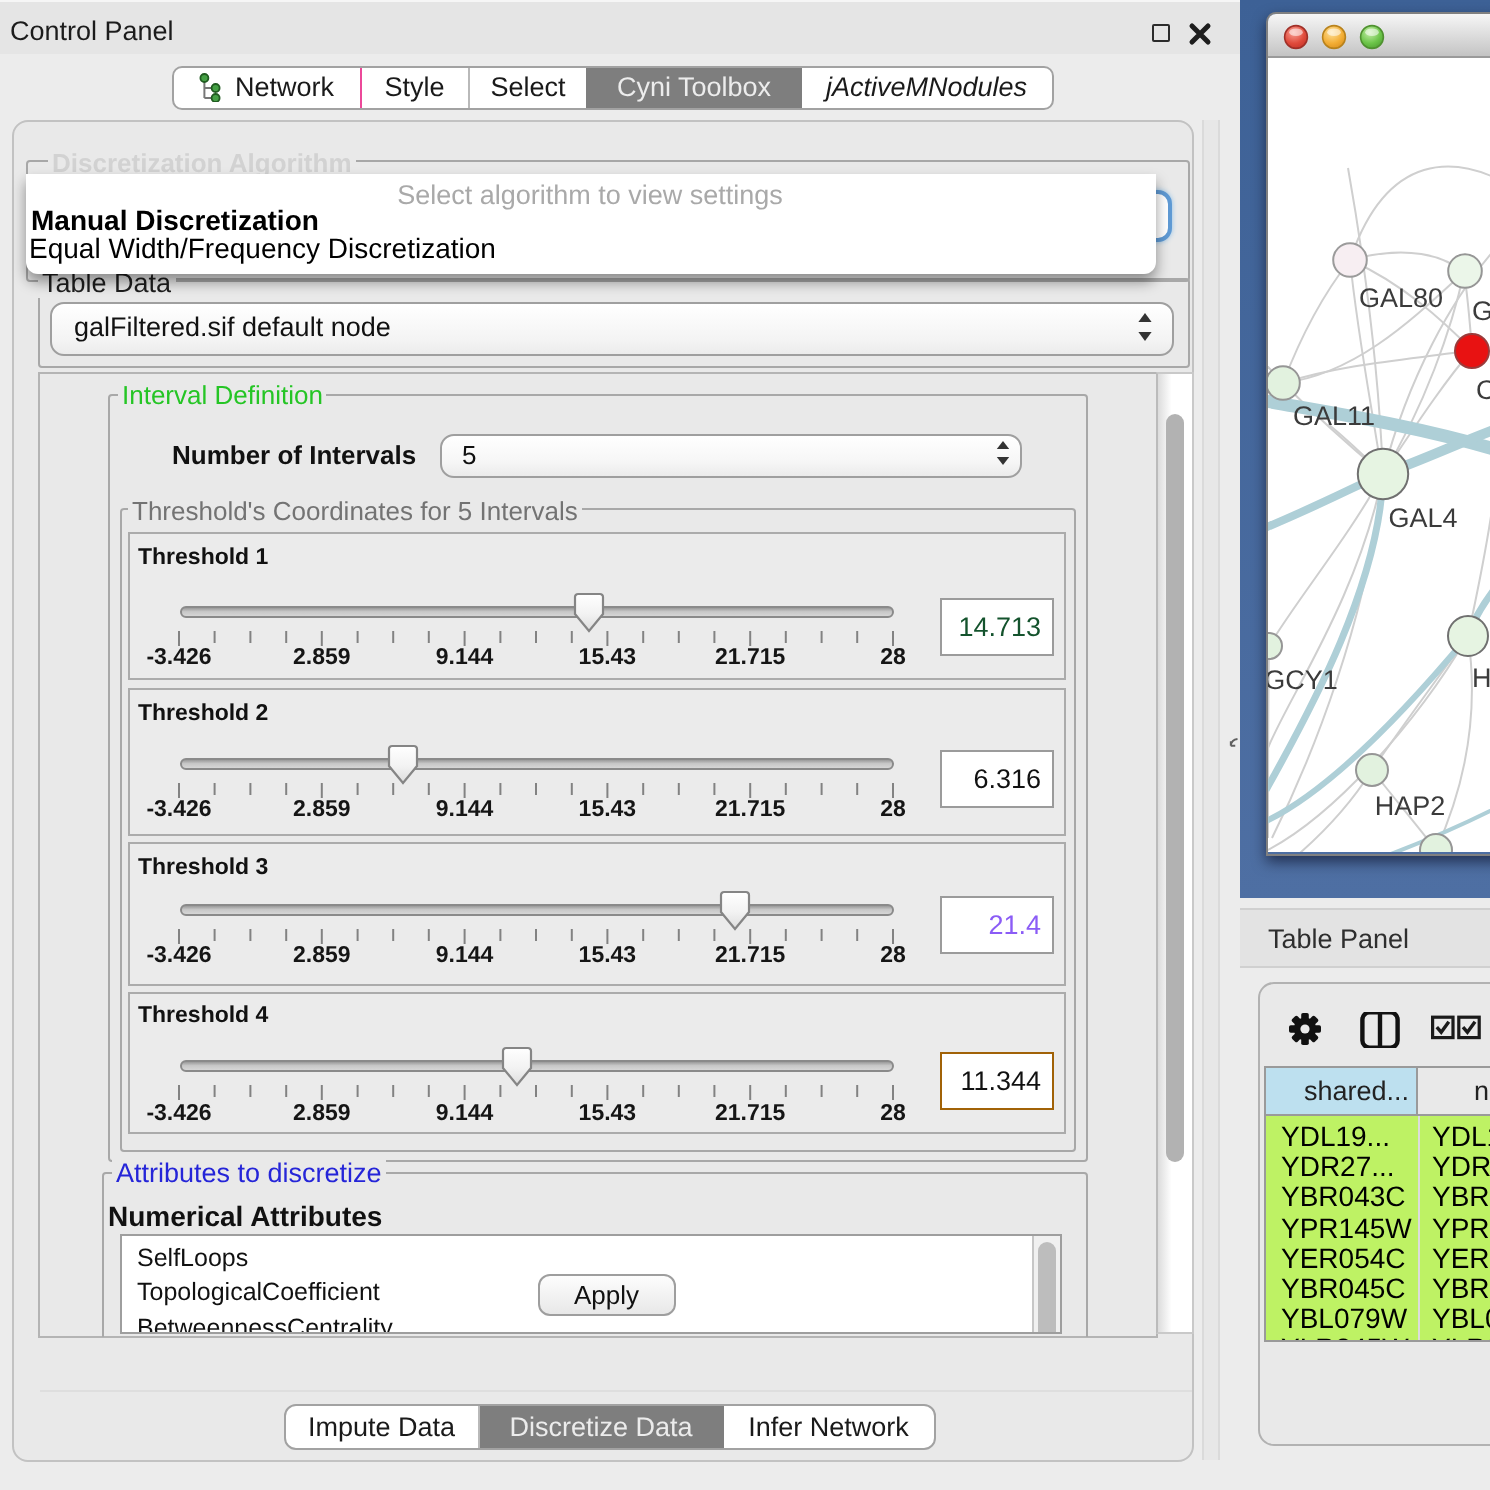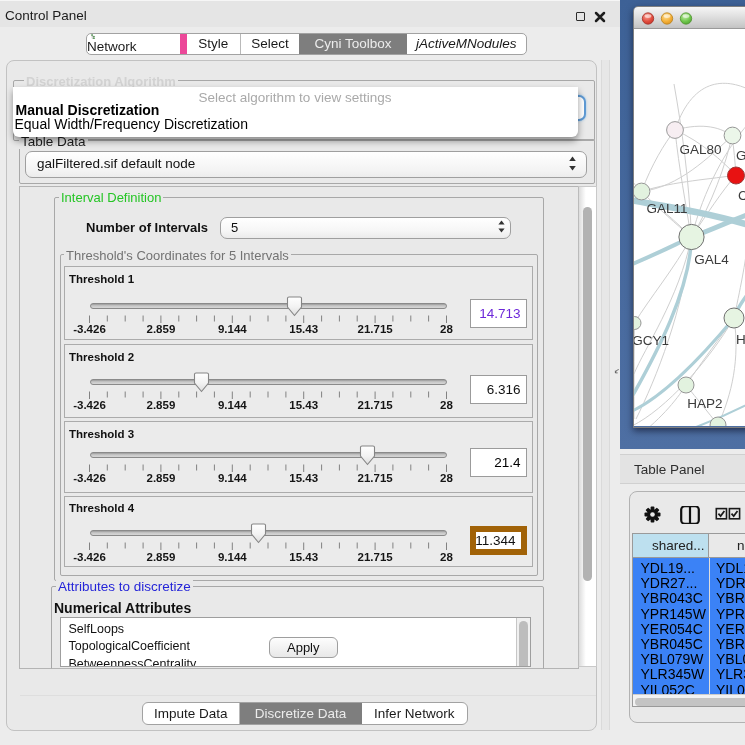--- a/index.html
+++ b/index.html
@@ -16,21 +16,21 @@
   <div class="abs" style="left:0;top:0;width:620px;height:745px;background:#ececec;"></div>
   <div class="abs" style="left:0;top:0;width:620px;height:26px;background:#e5e5e5;border-top:1px solid #f6f6f6;"></div>
   <div class="lbl" style="left:5px;top:7.5px;font-size:13.5px;color:#1c1c1c;">Control Panel</div>
 
   <div class="abs" style="left:576px;top:12px;width:7px;height:7px;border:1.8px solid #2c2c2c;border-radius:1px;"></div>
   <svg class="abs" style="left:594px;top:10.5px;" width="12" height="12" viewBox="0 0 12 12">
     <path d="M2,2 L10,10 M10,2 L2,10" stroke="#1d1d1d" stroke-width="2.5" stroke-linecap="round"></path>
   </svg>
 
   <div class="abs" style="left:86px;top:32.5px;width:438.5px;height:20px;background:#fff;border:1px solid #a2a2a2;border-radius:5px;overflow:hidden;display:flex;font-size:13.5px;color:#1a1a1a;">
-    <div style="width:92.5px;display:flex;justify-content:center;border-right:7px solid #ec4899;flex-direction:column;">
+    <div style="width:92.5px;display:flex;align-items:center;justify-content:center;border-right:1px solid #ec4899;">
       <svg width="12" height="15" viewBox="0 0 12 15" style="margin-right:6px;">
         <path d="M3.2,3 V13 M3.2,8 H8.8 M3.2,13 H8.8" stroke="#777" stroke-width="1" fill="none"></path>
         <circle cx="3.2" cy="3" r="2" fill="#44a044" stroke="#215c21" stroke-width="0.9"></circle>
         <circle cx="8.8" cy="8" r="2" fill="#44a044" stroke="#215c21" stroke-width="0.9"></circle>
         <circle cx="8.8" cy="13" r="2" fill="#44a044" stroke="#215c21" stroke-width="0.9"></circle>
       </svg>
       <span>Network</span>
     </div>
     <div style="width:53.5px;display:flex;align-items:center;justify-content:center;border-right:1px solid #b9b9b9;text-align:center;">Style</div>
     <div style="width:58px;display:flex;align-items:center;justify-content:center;">Select</div>
@@ -108,21 +108,21 @@
   <svg class="abs" style="left:285.8px;top:295.5px;" width="17" height="21" viewBox="0 0 17 21">
     <path d="M3,1 h11 a1.5,1.5 0 0 1 1.5,1.5 v8.5 l-7,8.5 l-7,-8.5 v-8.5 a1.5,1.5 0 0 1 1.5,-1.5 z" fill="url(#thg1)" stroke="#858585" stroke-width="1.1"></path>
     <defs>
         <linearGradient id="thg1" x1="0" y1="0" x2="0" y2="1">
       <stop offset="0" stop-color="#ffffff"></stop>
           <stop offset="0.55" stop-color="#f2f2f2"></stop>
           <stop offset="1" stop-color="#dddddd"></stop>
     </linearGradient>
       </defs>
   </svg>
-  <div class="abs" style="left:469.5px;top:298.5px;width:57px;height:29px;background:#fff;border:1px solid #9b9b9b;box-sizing:border-box;display:flex;align-items:center;justify-content:flex-end;padding-right:5px;font-size:13.5px;color:#6d28d9;">14.713</div>
+  <div class="abs" style="left:469.5px;top:298.5px;width:57px;height:29px;background:#fff;border:1px solid #9b9b9b;box-sizing:border-box;display:flex;align-items:center;justify-content:flex-end;padding-right:5px;font-size:13.5px;color:#14532d;">14.713</div>
   <div class="abs" style="left:63.5px;top:344.0px;width:469px;height:74px;background:#ebebeb;border:1px solid #ababab;box-sizing:border-box;"></div>
   <div class="lbl" style="left:69px;top:350.5px;font-size:11.5px;font-weight:bold;color:#111;">Threshold 2</div>
   <div class="abs" style="left:89.5px;top:378.5px;width:357.0px;height:6px;background:linear-gradient(#9a9a9a,#c7c7c7 45%,#d6d6d6);border:1px solid #8a8a8a;border-radius:3px;box-sizing:border-box;"></div>
   <svg class="abs" style="left:60px;top:390.5px;" width="400" height="9" viewBox="0 0 400 9">
       <line x1="29.5" y1="0.5" x2="29.5" y2="8" stroke="#828282" stroke-width="1"></line>
       <line x1="47.3" y1="0.5" x2="47.3" y2="6.5" stroke="#828282" stroke-width="1"></line>
       <line x1="65.2" y1="0.5" x2="65.2" y2="6.5" stroke="#828282" stroke-width="1"></line>
       <line x1="83.1" y1="0.5" x2="83.1" y2="6.5" stroke="#828282" stroke-width="1"></line>
       <line x1="100.9" y1="0.5" x2="100.9" y2="8" stroke="#828282" stroke-width="1"></line>
       <line x1="118.8" y1="0.5" x2="118.8" y2="6.5" stroke="#828282" stroke-width="1"></line>
@@ -194,21 +194,21 @@
   <svg class="abs" style="left:359.0px;top:444.5px;" width="17" height="21" viewBox="0 0 17 21">
     <path d="M3,1 h11 a1.5,1.5 0 0 1 1.5,1.5 v8.5 l-7,8.5 l-7,-8.5 v-8.5 a1.5,1.5 0 0 1 1.5,-1.5 z" fill="url(#thg3)" stroke="#858585" stroke-width="1.1"></path>
     <defs>
         <linearGradient id="thg3" x1="0" y1="0" x2="0" y2="1">
       <stop offset="0" stop-color="#ffffff"></stop>
           <stop offset="0.55" stop-color="#f2f2f2"></stop>
           <stop offset="1" stop-color="#dddddd"></stop>
     </linearGradient>
       </defs>
   </svg>
-  <div class="abs" style="left:469.5px;top:447.5px;width:57px;height:29px;background:#fff;border:1px solid #9b9b9b;box-sizing:border-box;display:flex;align-items:center;justify-content:flex-end;padding-right:5px;font-size:13.5px;color:#000000;">21.4</div>
+  <div class="abs" style="left:469.5px;top:447.5px;width:57px;height:29px;background:#fff;border:1px solid #9b9b9b;box-sizing:border-box;display:flex;align-items:center;justify-content:flex-end;padding-right:5px;font-size:13.5px;color:#8b5cf6;">21.4</div>
   <div class="abs" style="left:63.5px;top:495.5px;width:469px;height:71.5px;background:#ebebeb;border:1px solid #ababab;box-sizing:border-box;"></div>
   <div class="lbl" style="left:69px;top:502.0px;font-size:11.5px;font-weight:bold;color:#111;">Threshold 4</div>
   <div class="abs" style="left:89.5px;top:530.0px;width:357.0px;height:6px;background:linear-gradient(#9a9a9a,#c7c7c7 45%,#d6d6d6);border:1px solid #8a8a8a;border-radius:3px;box-sizing:border-box;"></div>
   <svg class="abs" style="left:60px;top:542.0px;" width="400" height="9" viewBox="0 0 400 9">
       <line x1="29.5" y1="0.5" x2="29.5" y2="8" stroke="#828282" stroke-width="1"></line>
       <line x1="47.3" y1="0.5" x2="47.3" y2="6.5" stroke="#828282" stroke-width="1"></line>
       <line x1="65.2" y1="0.5" x2="65.2" y2="6.5" stroke="#828282" stroke-width="1"></line>
       <line x1="83.1" y1="0.5" x2="83.1" y2="6.5" stroke="#828282" stroke-width="1"></line>
       <line x1="100.9" y1="0.5" x2="100.9" y2="8" stroke="#828282" stroke-width="1"></line>
       <line x1="118.8" y1="0.5" x2="118.8" y2="6.5" stroke="#828282" stroke-width="1"></line>
@@ -237,21 +237,21 @@
   <svg class="abs" style="left:249.8px;top:523.0px;" width="17" height="21" viewBox="0 0 17 21">
     <path d="M3,1 h11 a1.5,1.5 0 0 1 1.5,1.5 v8.5 l-7,8.5 l-7,-8.5 v-8.5 a1.5,1.5 0 0 1 1.5,-1.5 z" fill="url(#thg4)" stroke="#858585" stroke-width="1.1"></path>
     <defs>
         <linearGradient id="thg4" x1="0" y1="0" x2="0" y2="1">
       <stop offset="0" stop-color="#ffffff"></stop>
           <stop offset="0.55" stop-color="#f2f2f2"></stop>
           <stop offset="1" stop-color="#dddddd"></stop>
     </linearGradient>
       </defs>
   </svg>
-  <div class="abs" style="left:469.5px;top:526.0px;width:57px;height:29px;background:#fff;border:6px solid #a16207;box-sizing:border-box;display:flex;align-items:center;justify-content:flex-end;padding-right:5px;font-size:13.5px;color:#111;">11.344</div>
+  <div class="abs" style="left:469.5px;top:526.0px;width:57px;height:29px;background:#fff;border:1px solid #a16207;box-sizing:border-box;display:flex;align-items:center;justify-content:flex-end;padding-right:5px;font-size:13.5px;color:#111;">11.344</div>
 
   <div class="abs" style="left:51px;top:585.5px;width:491px;height:120px;border:1px solid #a8a8a8;border-radius:2px;clip-path:inset(0 0 39px 0);"></div>
   <div class="lbl" style="left:56px;top:579px;font-size:13.5px;color:#2525d8;background:#e9e9e9;padding:0 2px;">Attributes to discretize</div>
   <div class="lbl" style="left:54px;top:599.5px;font-size:14px;font-weight:bold;color:#111;">Numerical Attributes</div>
   <div class="abs" style="left:59.5px;top:617px;width:471px;height:49.5px;background:#fff;border:1px solid #9e9e9e;box-sizing:border-box;overflow:hidden;">
     <div style="position:absolute;left:8px;top:3px;font-size:12.5px;color:#111;line-height:17.3px;">SelfLoops<br>TopologicalCoefficient<br>BetweennessCentrality</div>
     <div style="position:absolute;right:0;top:0;width:12.5px;height:100%;background:#f0f0f0;border-left:1px solid #c6c6c6;"></div>
     <div style="position:absolute;right:1.5px;top:3px;width:9px;height:60px;background:#bdbdbd;border-radius:5px;"></div>
   </div>
 
@@ -387,21 +387,21 @@
     <g fill="none" stroke="#1a1a1a" stroke-width="1.6">
       <rect x="72.3" y="2.6" width="10.2" height="10.2"></rect>
       <rect x="85.4" y="2.6" width="10.2" height="10.2"></rect>
     </g>
     <g fill="none" stroke="#1a1a1a" stroke-width="1.7">
       <path d="M74.4,7.6 l2.2,2.5 l3.8,-5.2"></path>
       <path d="M87.5,7.6 l2.2,2.5 l3.8,-5.2"></path>
     </g>
   </svg>
 
-  <div class="abs" style="left:632px;top:533px;width:113px;height:174px;border:1px solid #9a9a9a;border-right:none;background:#3b82f6;overflow:hidden;box-sizing:border-box;">
+  <div class="abs" style="left:632px;top:533px;width:113px;height:138px;border:1px solid #9a9a9a;border-right:none;background:#bef264;overflow:hidden;box-sizing:border-box;">
     <div style="position:absolute;left:0;top:0;width:75.5px;height:24px;background:#bde0ef;border-right:1px solid #9a9a9a;border-bottom:1px solid #9a9a9a;box-sizing:border-box;display:flex;align-items:center;justify-content:flex-end;padding-right:3px;font-size:13.5px;color:#222;">shared...</div>
     <div style="position:absolute;left:75.5px;top:0;width:70px;height:24px;background:#e9e9e9;border-bottom:1px solid #9a9a9a;box-sizing:border-box;display:flex;align-items:center;padding-left:28.5px;font-size:13.5px;color:#222;">n...</div>
     <div style="position:absolute;left:75.5px;top:24px;width:1px;height:137px;background:#dcdcdc;"></div>
     <div style="position:absolute;left:7.5px;top:27px;font-size:14px;color:#000;line-height:15.2px;">YDL19...<br>YDR27...<br>YBR043C<br>YPR145W<br>YER054C<br>YBR045C<br>YBL079W<br>YLR345W<br>YIL052C</div>
     <div style="position:absolute;left:83px;top:27px;font-size:14px;color:#000;line-height:15.2px;">YDL19...<br>YDR27...<br>YBR043C<br>YPR145W<br>YER054C<br>YBR045C<br>YBL079W<br>YLR345W<br>YIL052C</div>
     <div style="position:absolute;left:0;top:160px;width:113px;height:14px;background:#f2f2f2;border-top:1px solid #cccccc;"></div>
     <div style="position:absolute;left:2px;top:163.5px;width:120px;height:8.5px;background:#c4c4c4;border-radius:4px;"></div>
   </div>
 
   <svg class="abs" style="left:613.5px;top:368px;" width="8" height="9" viewBox="0 0 10 12">

